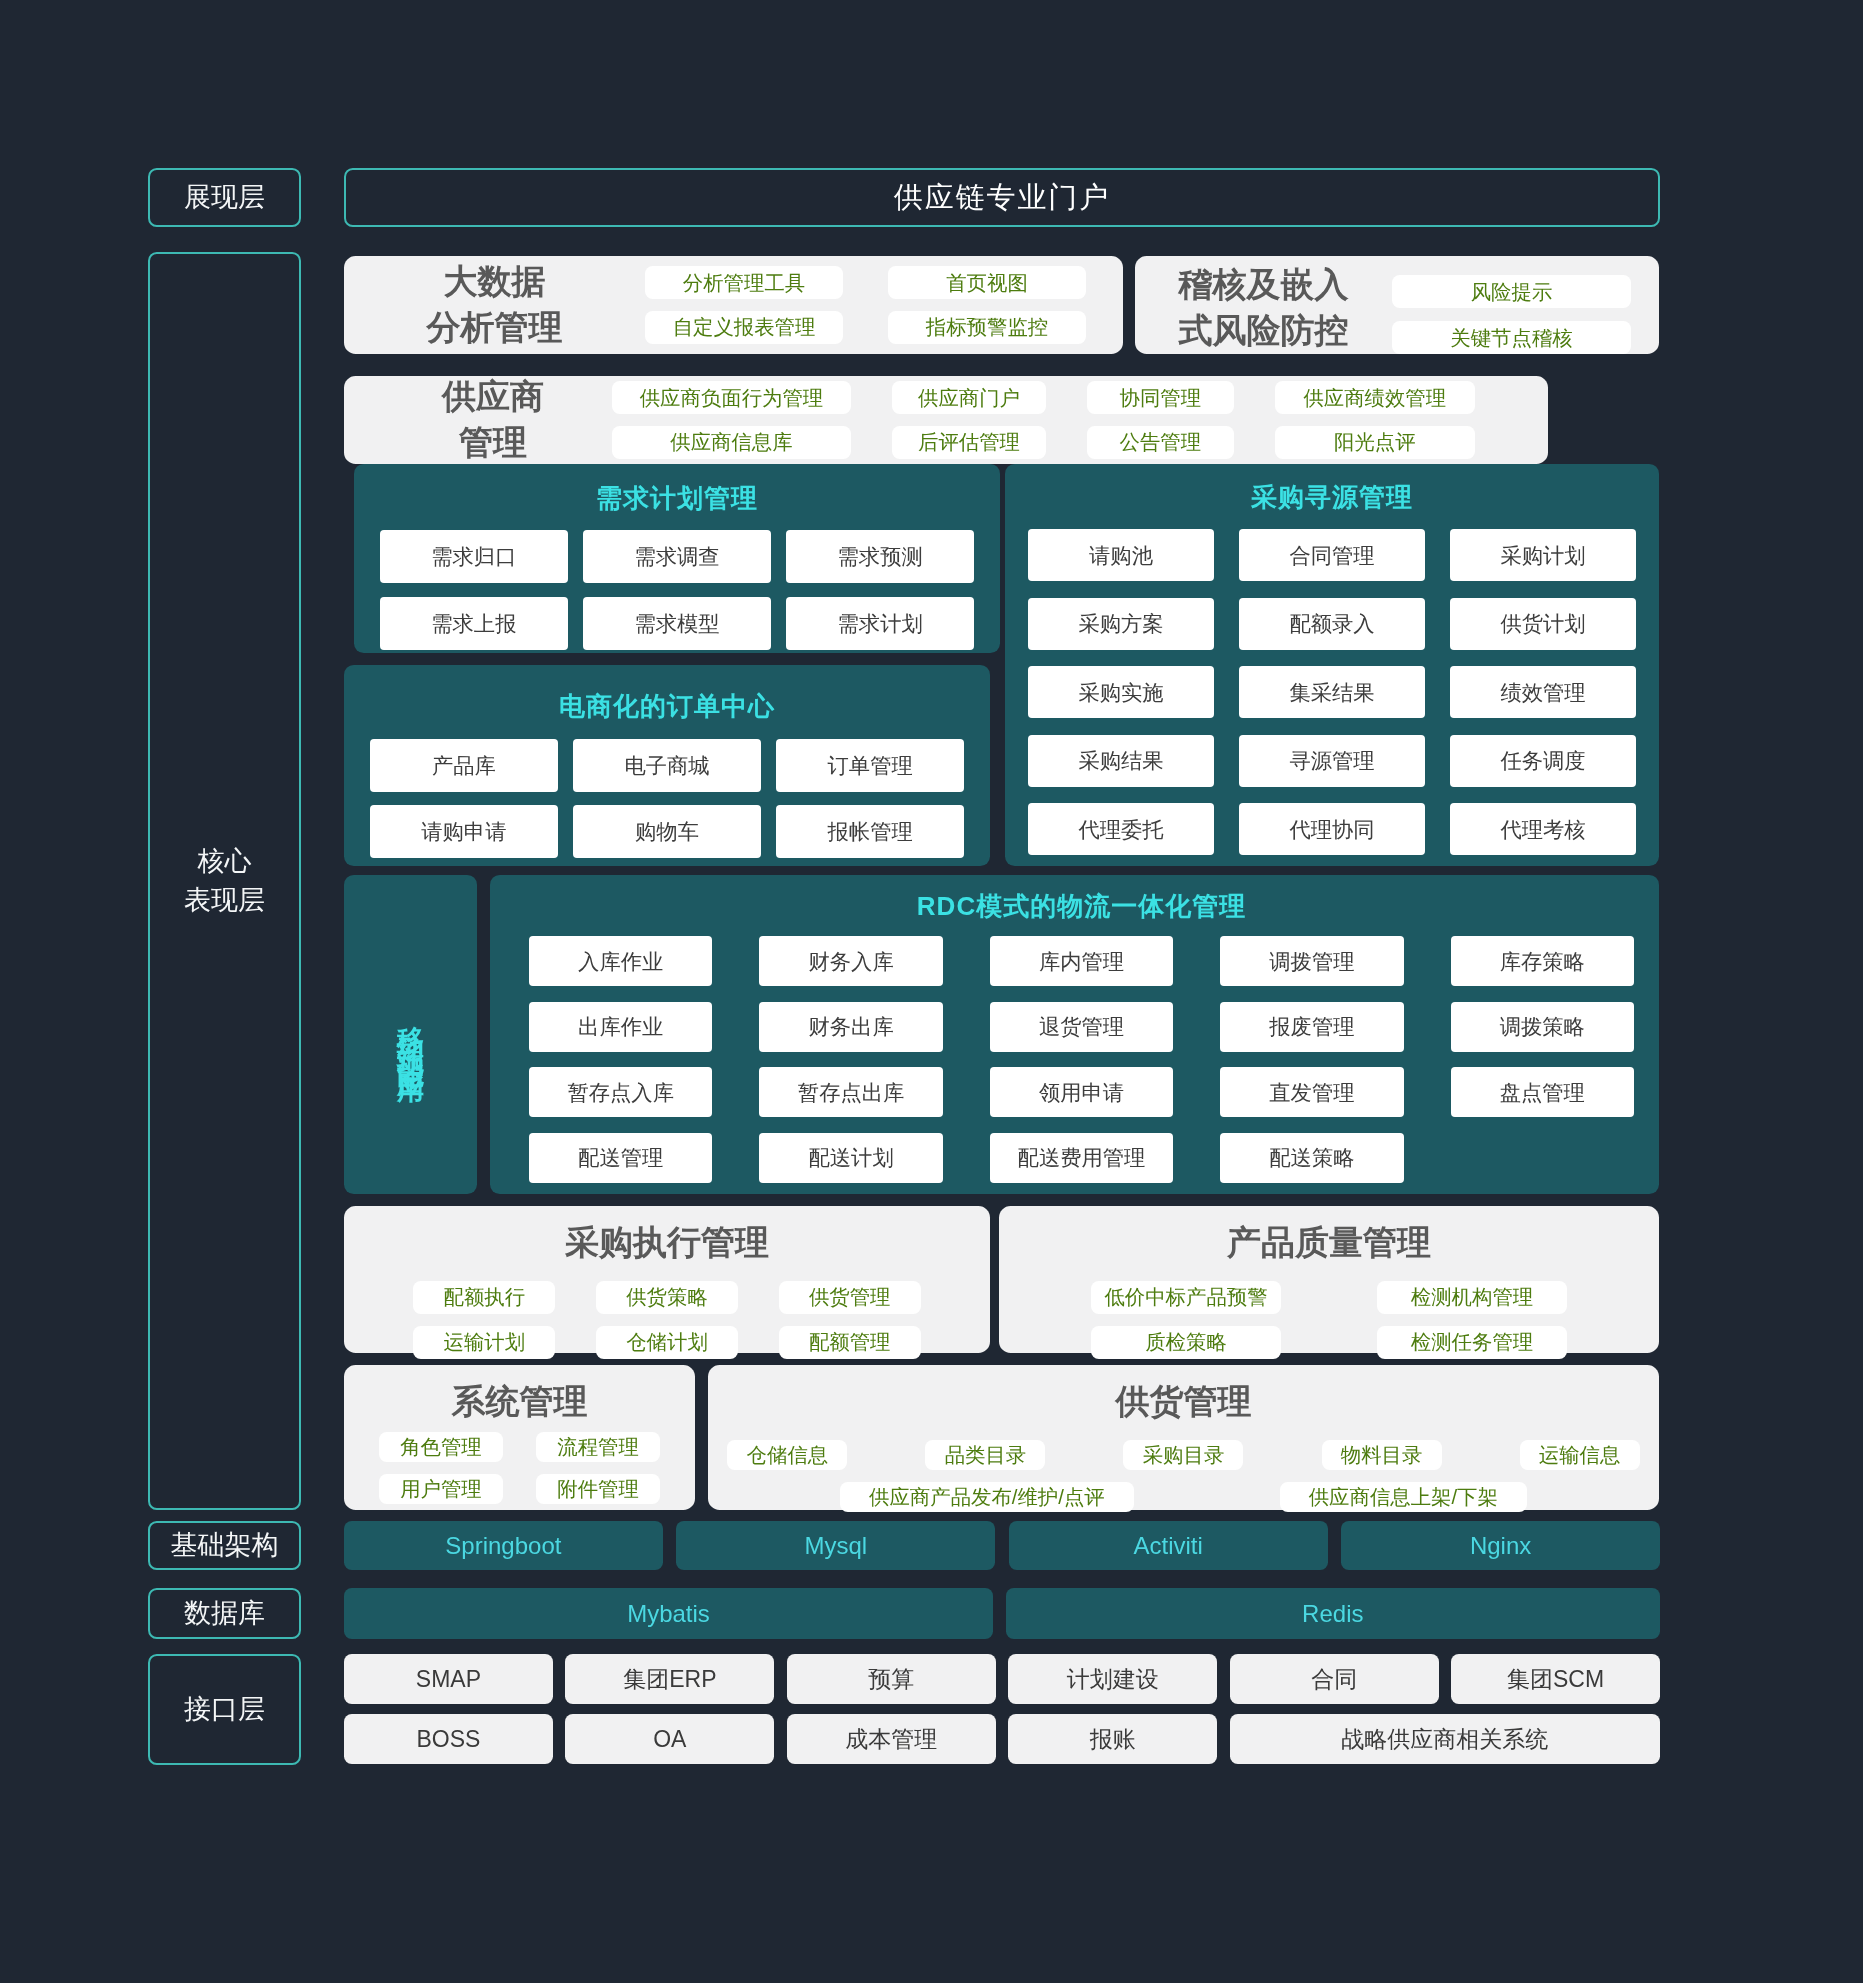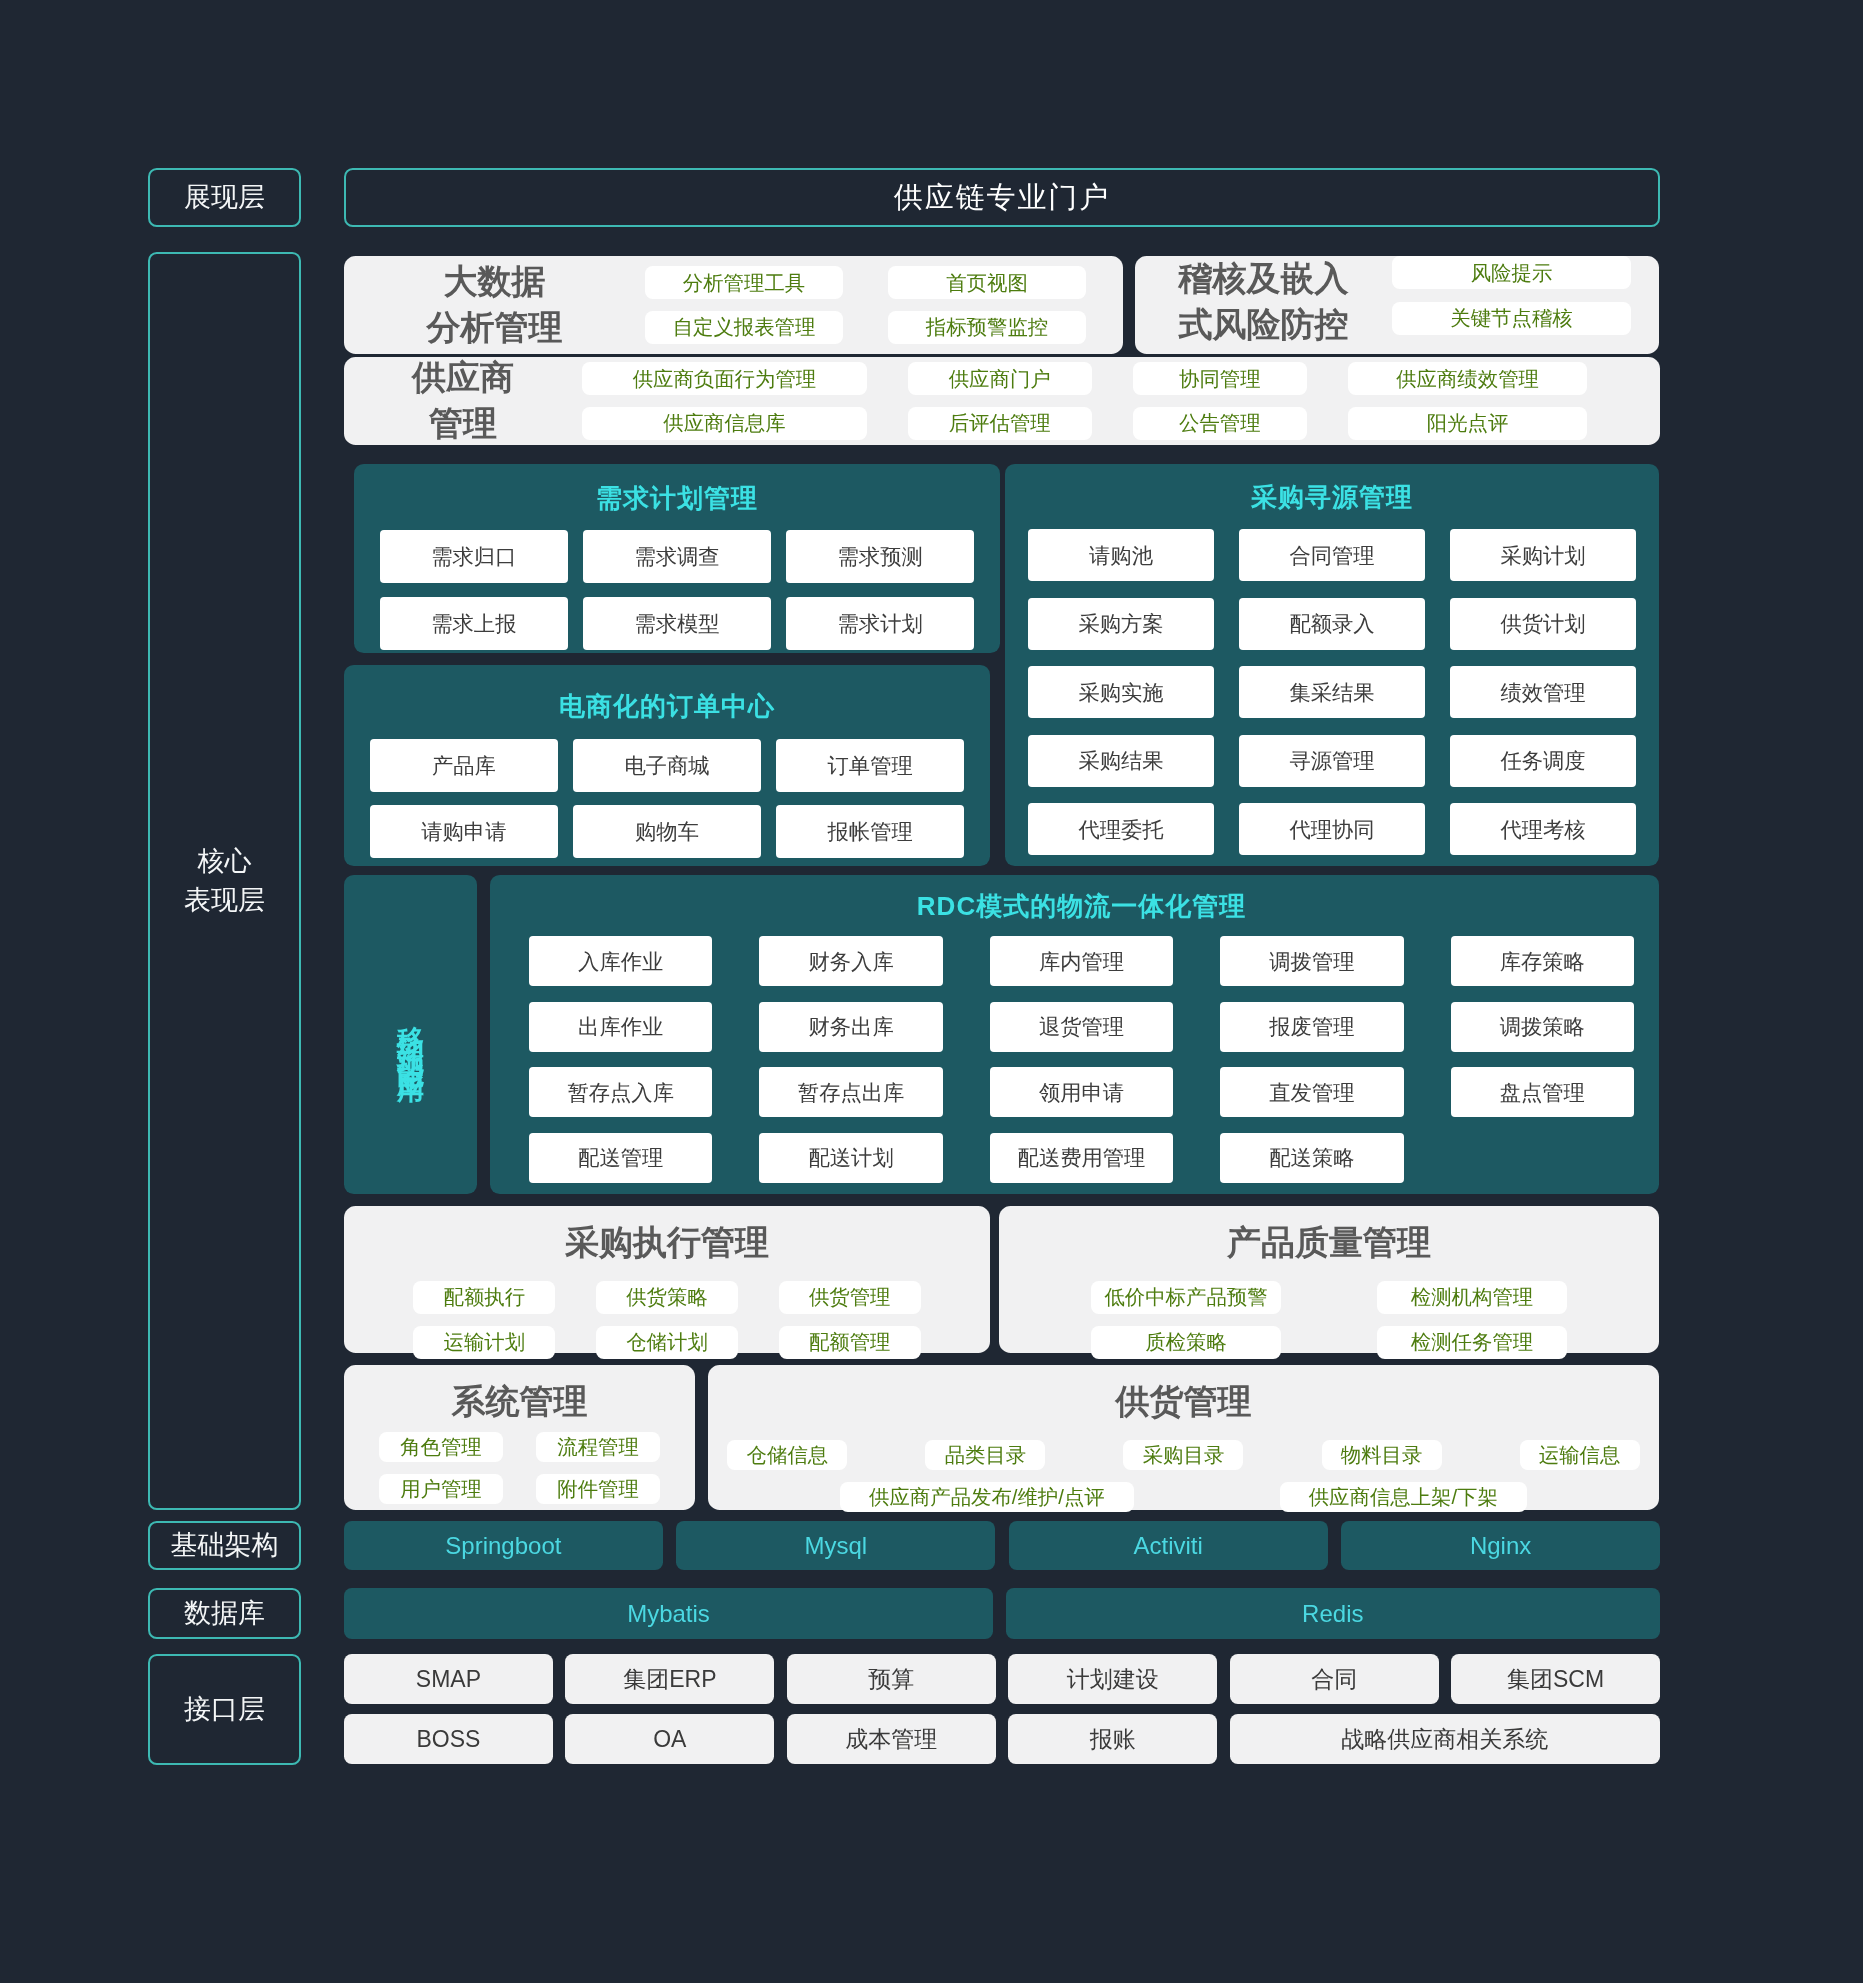--- a/index.html
+++ b/index.html
@@ -39,21 +39,21 @@
     background:#ffffff; border-radius:3.9px;
     display:flex; align-items:center; justify-content:center;
     font-size:21.3px; color:#3d3d3d; white-space:nowrap;
   }
 
   
   .bigdata-box { display:flex; align-items:center; }
   .bigdata-box .t { width:301px; }
   .bigdata-box .pills { flex:1; display:grid; grid-template-columns:1fr 1fr; gap:11.6px 45px; padding-right:37px; }
 
-  .risk-box { display:flex; align-items:flex-start; }
+  .risk-box { display:flex; align-items:flex-end; }
   .risk-box .t { width:257px; }
   .risk-box .pills { flex:1; display:grid; grid-template-columns:1fr; gap:12.6px; padding-right:28px; }
 
   .supplier-box { display:flex; align-items:center; }
   .supplier-box .t { width:238px; }
   .supplier-box .pills { flex:1; display:grid; grid-template-columns:1.55fr 1fr 0.95fr 1.3fr; gap:11.6px 41px; padding-right:73px; }
 
   .demand-box, .order-box { padding:16.5px 26px 0; }
   .demand-box .grid, .order-box .grid { display:grid; grid-template-columns:repeat(3,1fr); gap:13.6px 15.5px; margin-top:14.6px; }
   .demand-box .cell, .order-box .cell { height:53px; }
@@ -129,21 +129,21 @@
 
   <div class="abs white-panel risk-box" style="left:1135px; top:256px; width:524px; height:98px;">
     <div class="panel-title t">稽核及嵌入
 式风险防控</div>
     <div class="pills">
       <div class="pill pill-fill">风险提示</div>
       <div class="pill pill-fill">关键节点稽核</div>
     </div>
   </div>
 
-  <div class="abs white-panel supplier-box" style="left:344px; top:357px; width:1316px; height:88px;">
+  <div class="abs white-panel supplier-box" style="left:344px; top:376px; width:1204px; height:88px;padding-left:30px;">
     <div class="panel-title t">供应商
 管理</div>
     <div class="pills">
       <div class="pill pill-fill">供应商负面行为管理</div>
       <div class="pill pill-fill">供应商门户</div>
       <div class="pill pill-fill">协同管理</div>
       <div class="pill pill-fill">供应商绩效管理</div>
       <div class="pill pill-fill">供应商信息库</div>
       <div class="pill pill-fill">后评估管理</div>
       <div class="pill pill-fill">公告管理</div>

